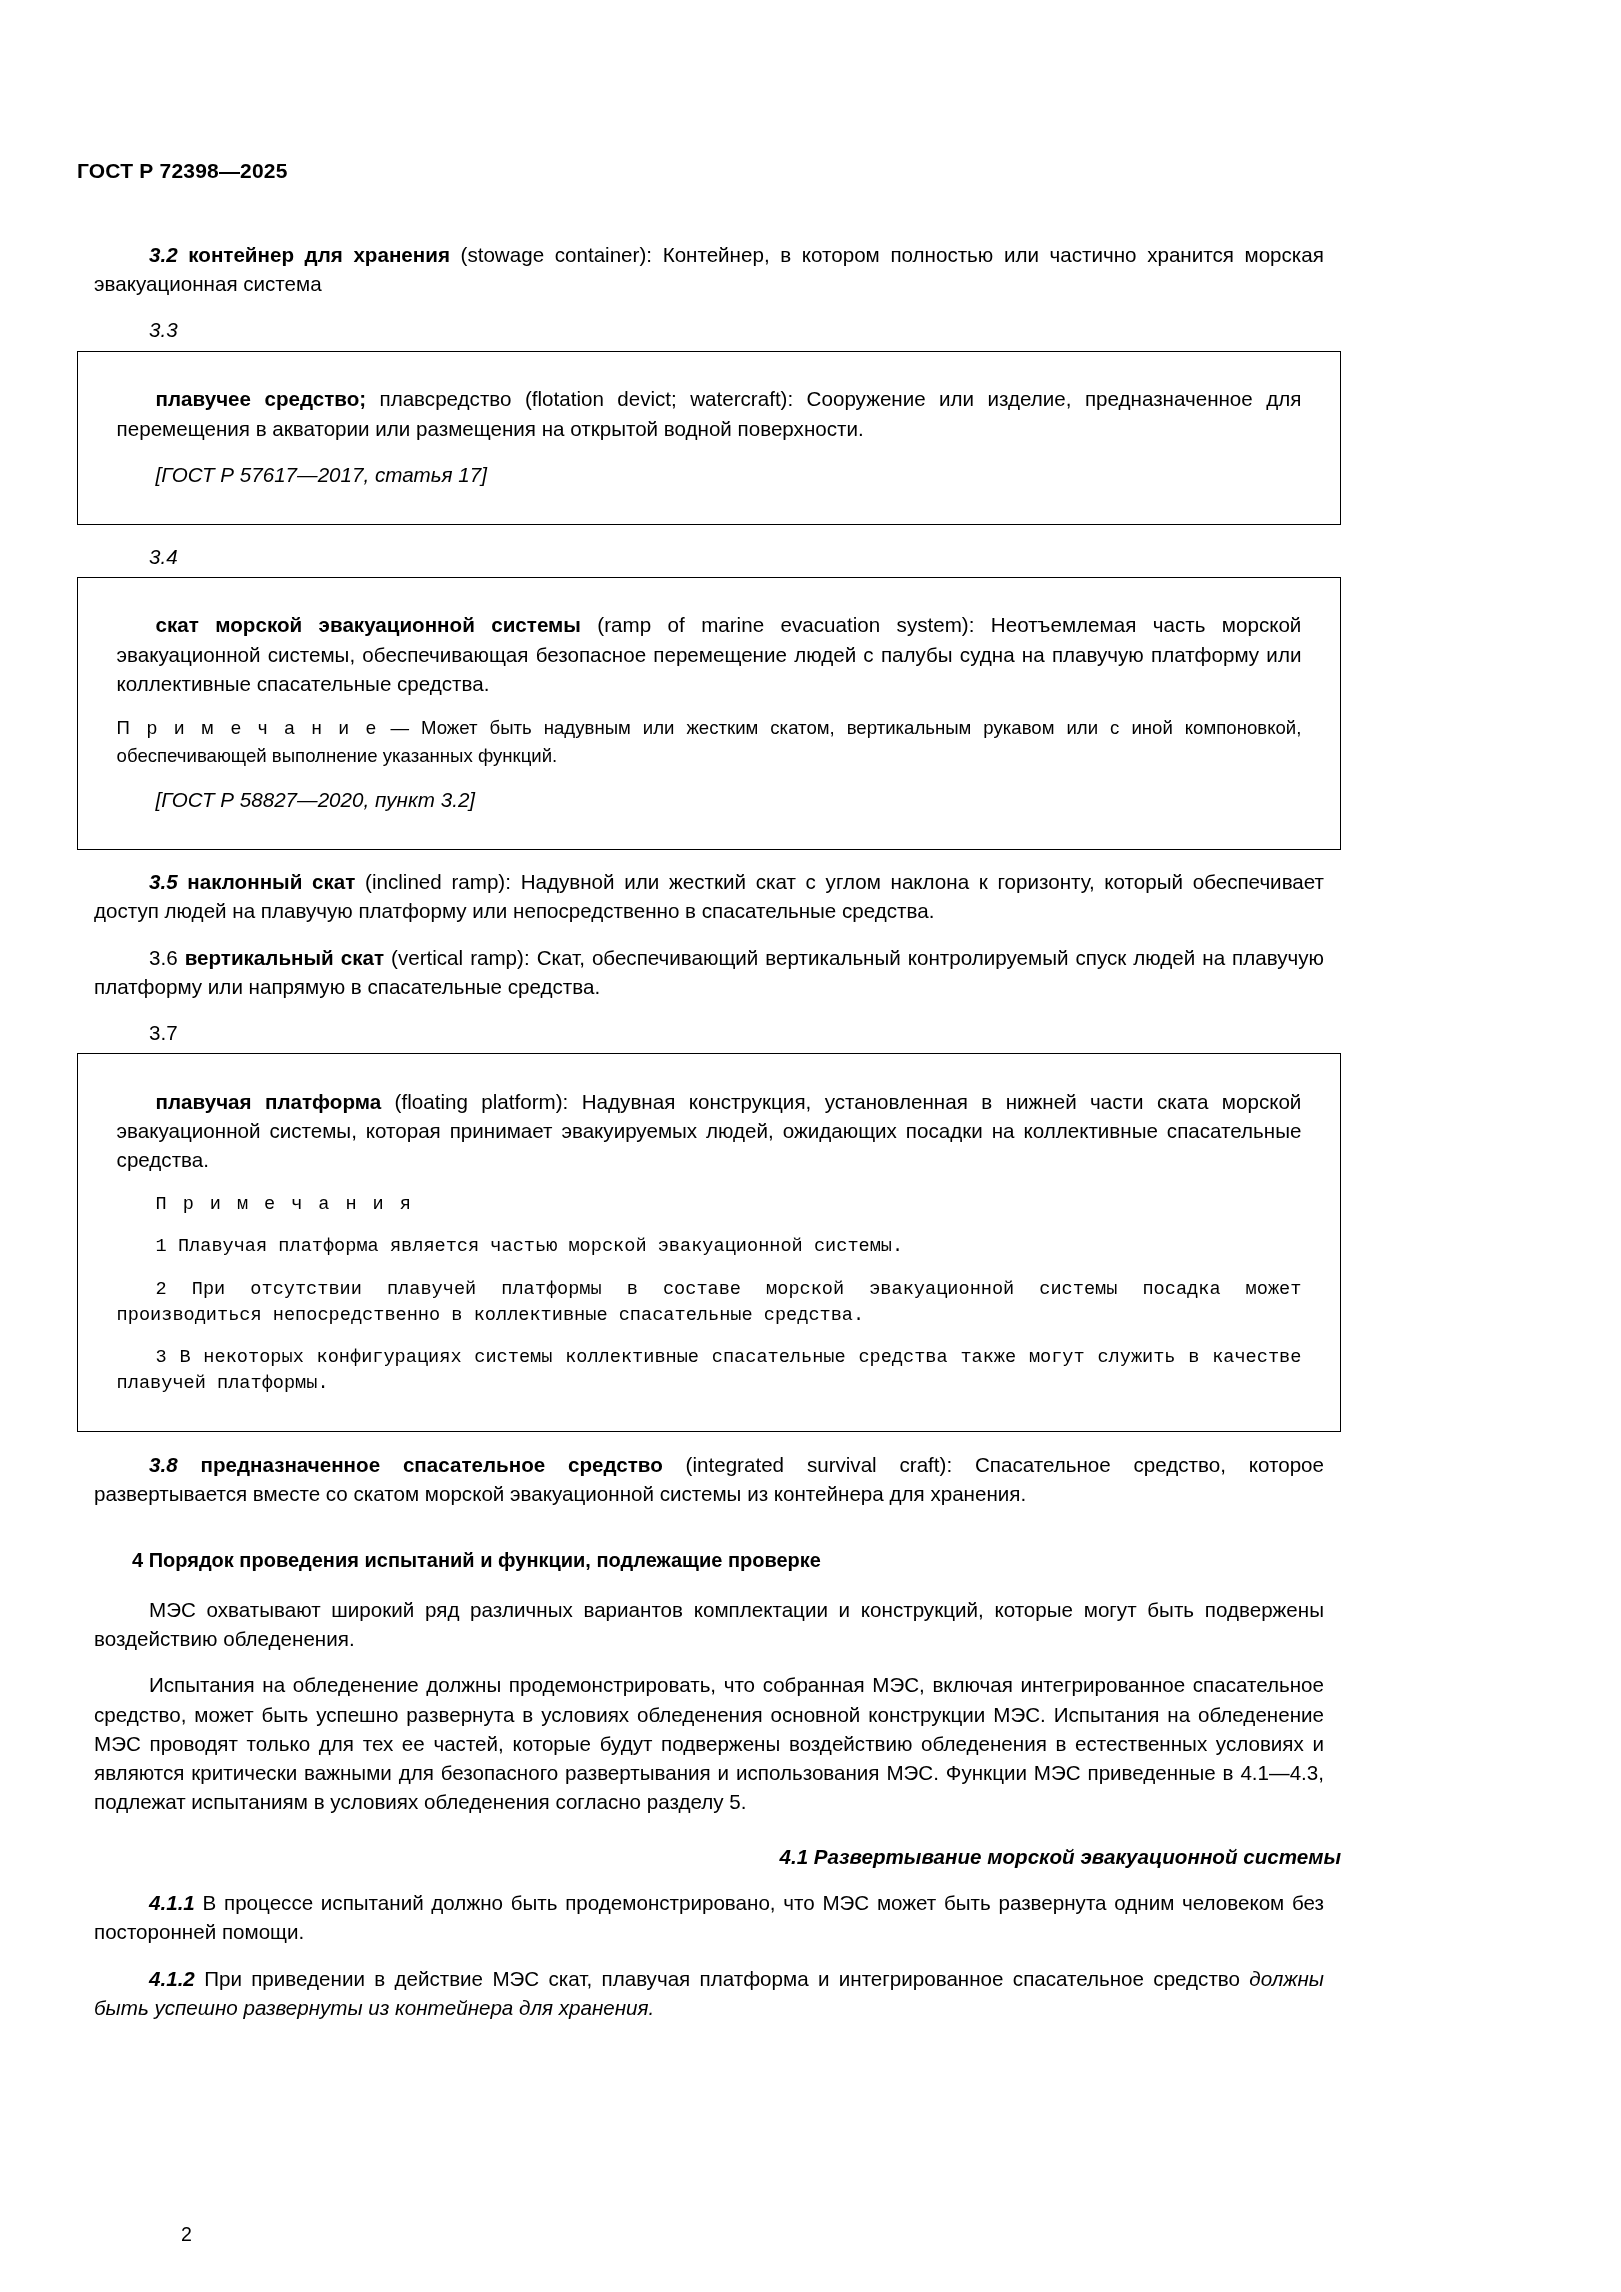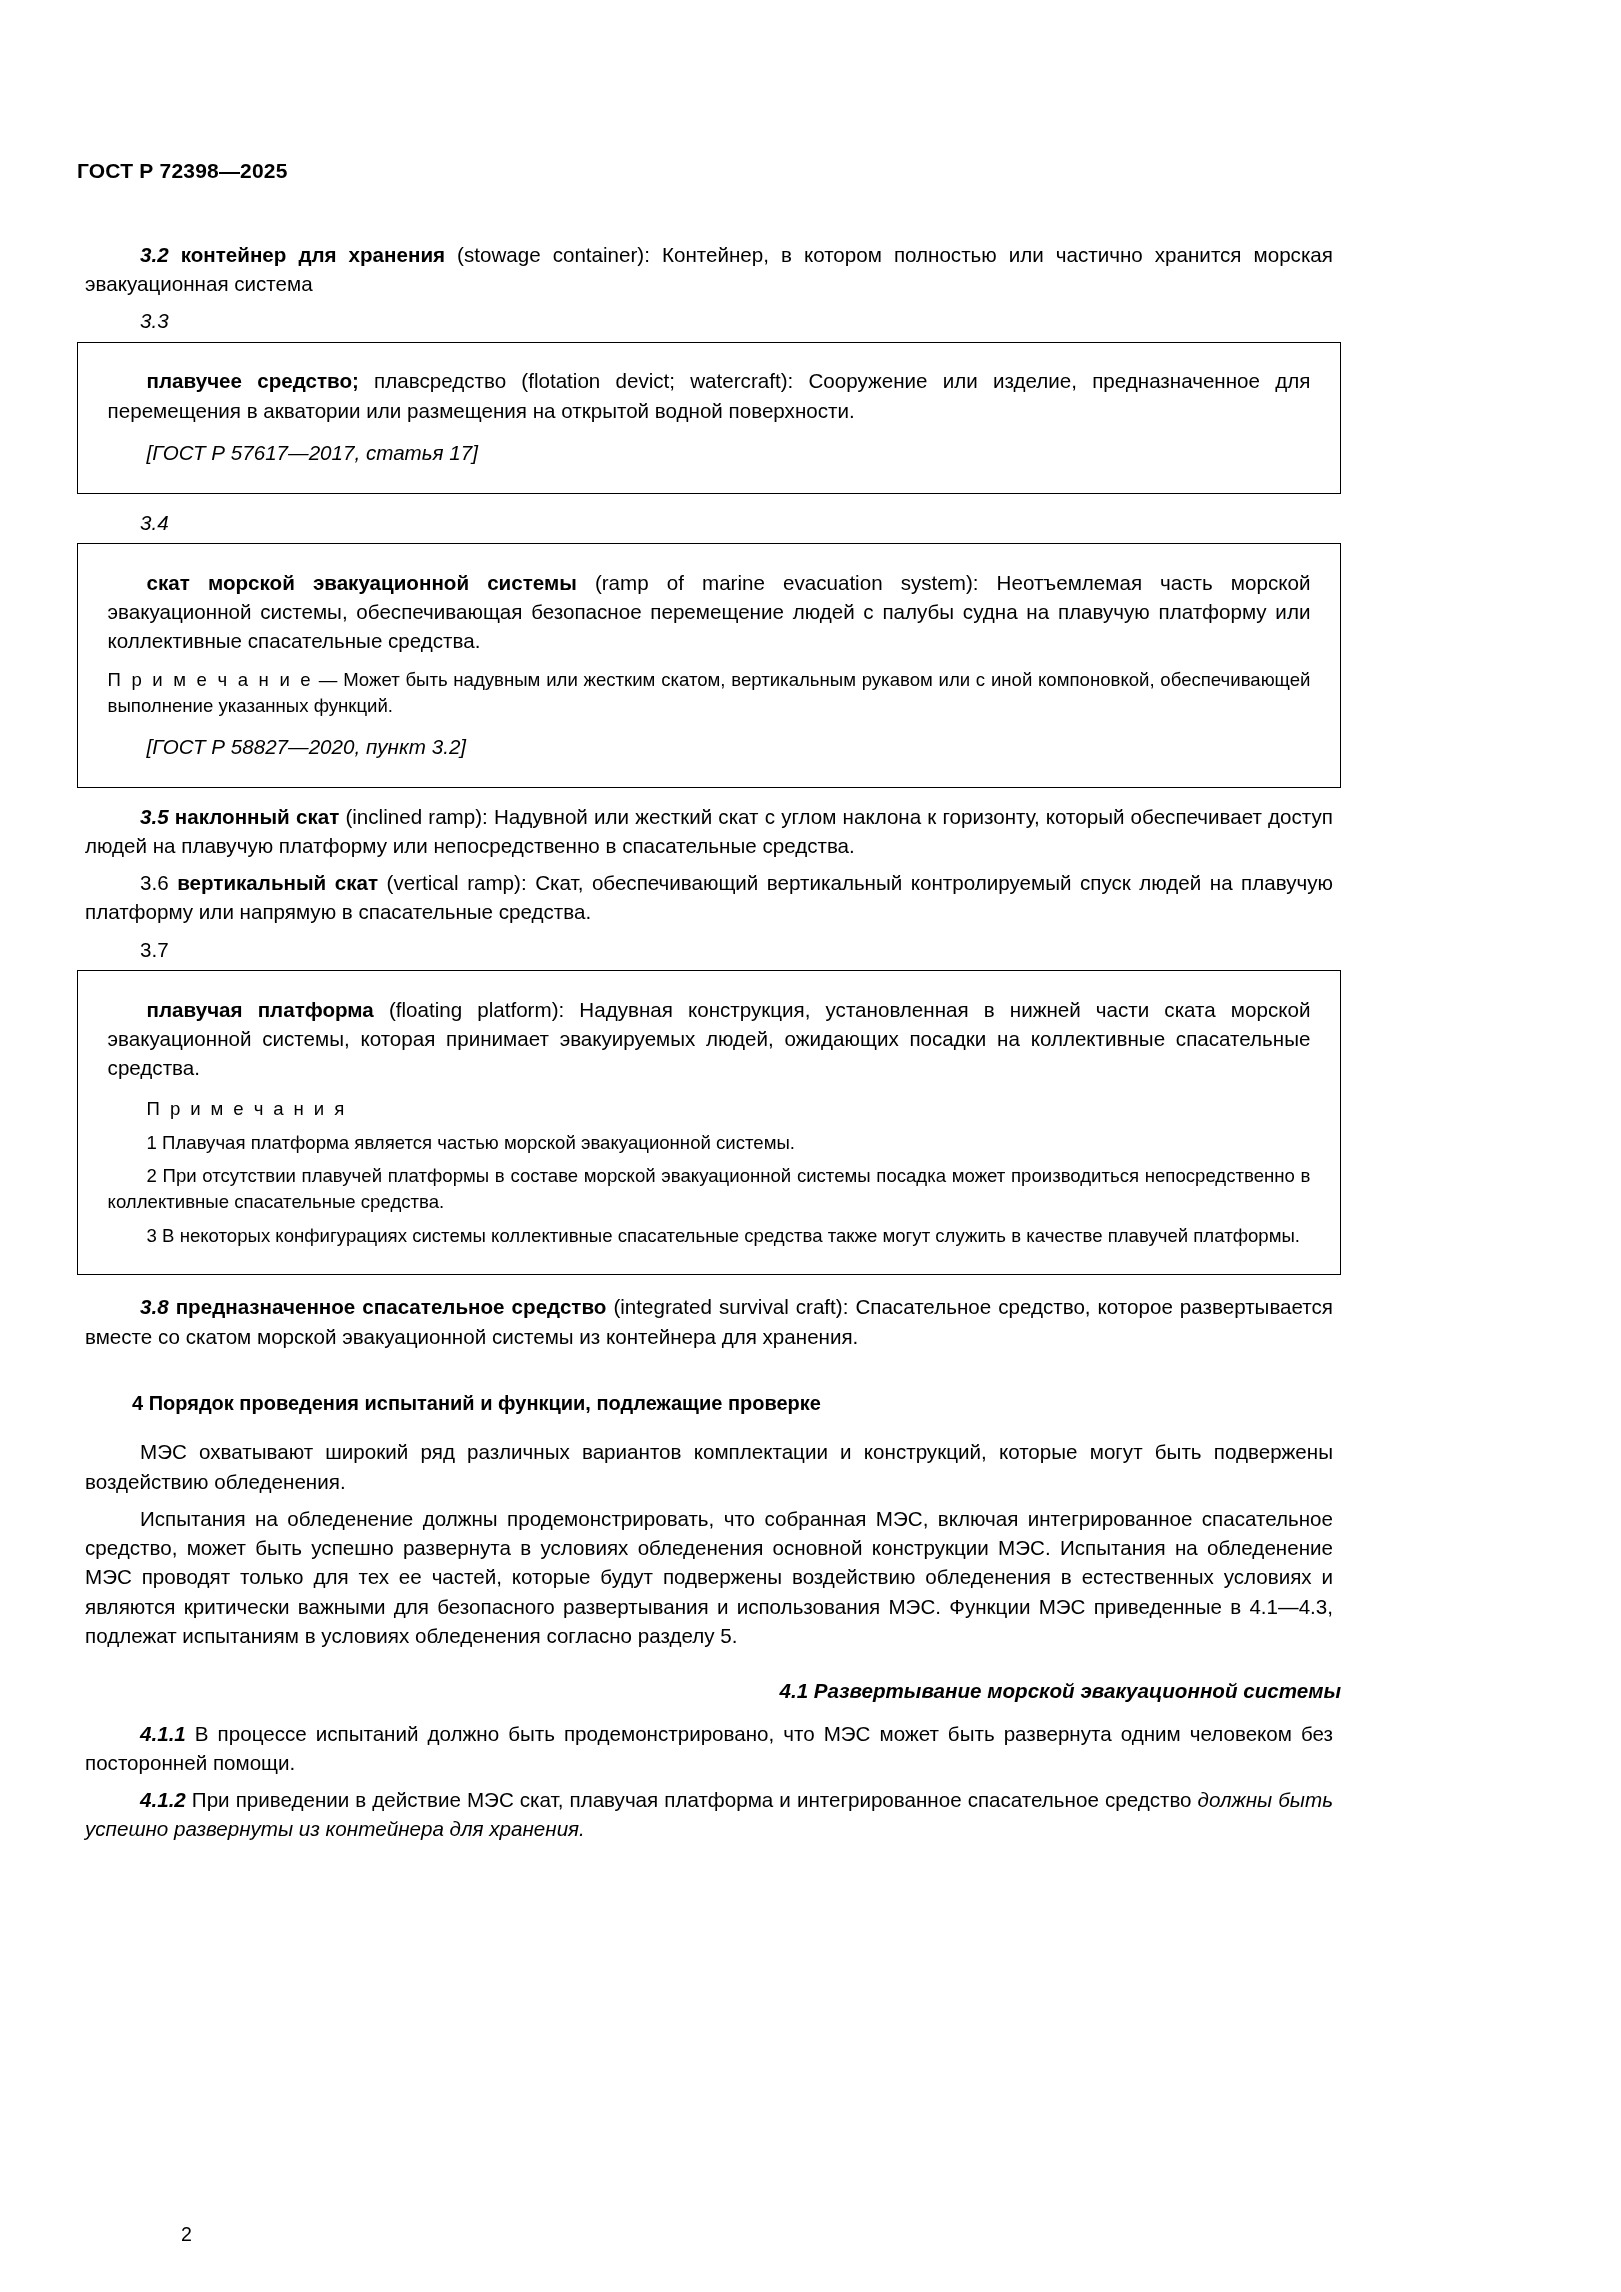--- a/index.html
+++ b/index.html
@@ -29,21 +29,21 @@
     letter-spacing: 0.2px;
     margin-bottom: 57px;
   }
   .content {
     width: 1264px;
     font-size: 20.6px;
     line-height: 1.42;
     text-align: justify;
   }
   p {
-    margin: 8px;
+    margin: 17px;
   }
   .para {
     text-indent: 55px;
     margin-bottom: 2px;
   }
   .num-line {
     text-indent: 55px;
     font-style: italic;
     margin-bottom: 5.9px;
   }
@@ -83,20 +83,21 @@
     margin-top: 11.8px;
     text-align: justify;
   }
   .note-body {
     font-size: 18.6px;
     line-height: 1.38;
     text-align: justify;
   }
   .note-indent {
     text-indent: 39px;
+    font-family: Liberation Mono, monospace;
   }
   .source {
     font-style: italic;
     margin-top: 13.7px;
     text-indent: 39px;
   }
   h2.section {
     font-size: 20px;
     font-weight: bold;
     margin: 39px 0 21.6px 0;

